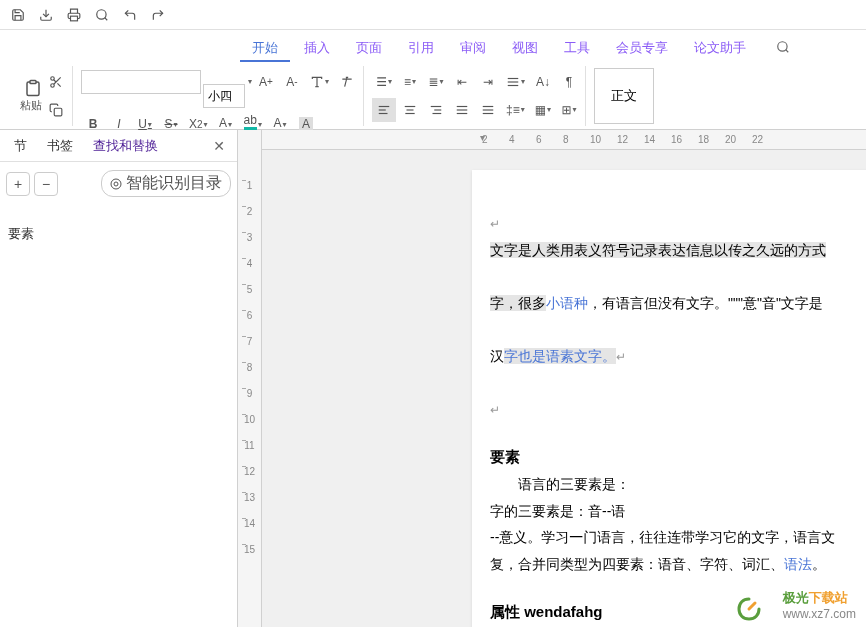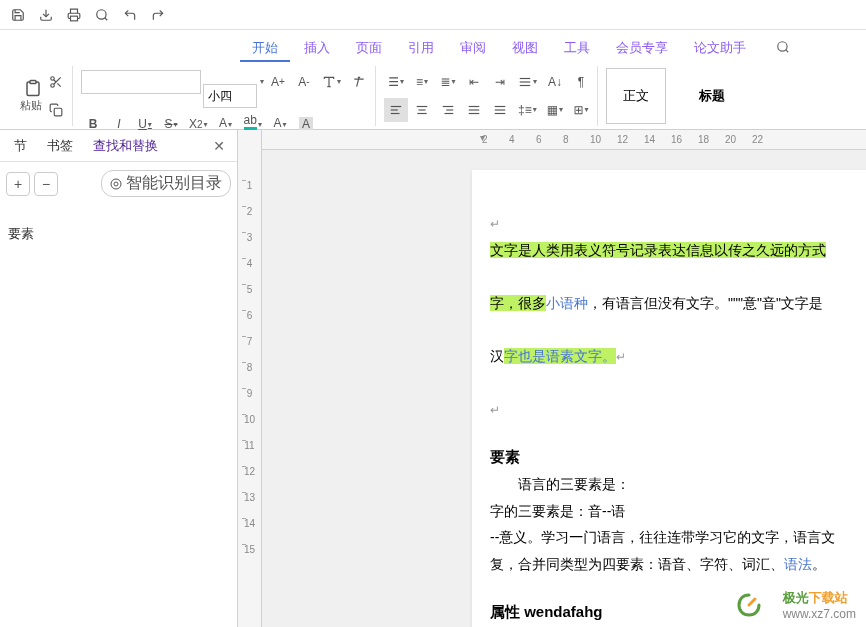--- a/index.html
+++ b/index.html
@@ -110,21 +110,21 @@
     }
     .font-select {
       width: 120px;
       height: 24px;
       border: 1px solid #ccc;
       font-size: 12px;
       padding: 0 4px;
       background: #fff;
     }
     .size-select {
-      width: 54px;
+      width: 42px;
       height: 24px;
       border: 1px solid #ccc;
       font-size: 12px;
       padding: 0 4px;
       background: #fff;
       margin-top: 29px;
     }
     .dropdown-arrow {
       font-size: 8px;
       color: #666;
@@ -280,40 +280,40 @@
       box-shadow: 0 1px 3px rgba(0,0,0,0.1);
       padding: 40px 20px 20px 18px;
       position: relative;
     }
     .page-content {
       font-size: 14px;
       line-height: 1.9;
       color: #000;
     }
     .highlight {
-      background: #bef264;
+      background: #e5e5e5;
     }
     .link {
       color: #4874d6;
     }
     .para-mark {
       color: #999;
       font-size: 12px;
     }
     .section-title {
       font-weight: bold;
       font-size: 15px;
       margin-top: 20px;
     }
     .watermark {
       position: absolute;
       right: 10px;
       bottom: 6px;
       display: flex;
-      align-items: center;
+      align-items: flex-end;
       gap: 22px;
       font-size: 13px;
       color: #6b6b6b;
     }
     .watermark-logo {
       width: 24px;
       height: 24px;
     }
     .watermark-text1 {
       color: #5a9e3d;
@@ -531,21 +531,20 @@
           </svg>
       </div>
       <div class="ribbon-btn">‡≡<span class="dropdown-arrow">▾</span></div>
       <div class="ribbon-btn">▦<span class="dropdown-arrow">▾</span></div>
       <div class="ribbon-btn">⊞<span class="dropdown-arrow">▾</span></div>
     </div>
   </div>
 
   <div class="ribbon-group no-border" style="flex-direction:row;gap:16px;align-items:center">
     <div class="style-btn">正文</div>
-    <div class="style-btn" style="font-weight:bold;border:none">标题</div>
   </div>
 </div>
 
 <div class="main-area">
 
   <div class="sidebar">
     <div class="sidebar-tabs">
       <div class="sidebar-tab">节</div>
       <div class="sidebar-tab">书签</div>
       <div class="sidebar-tab active">查找和替换</div>

